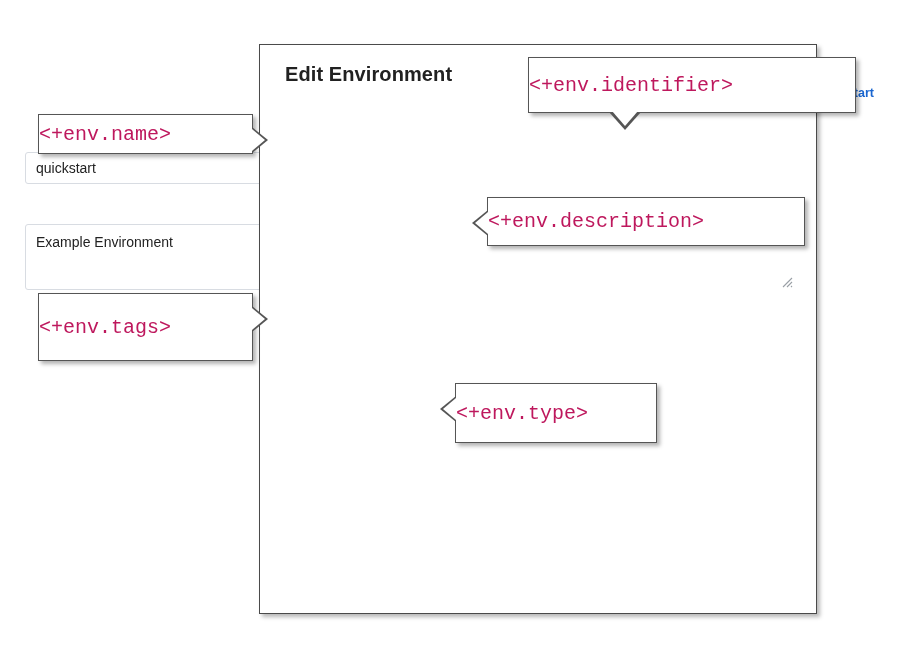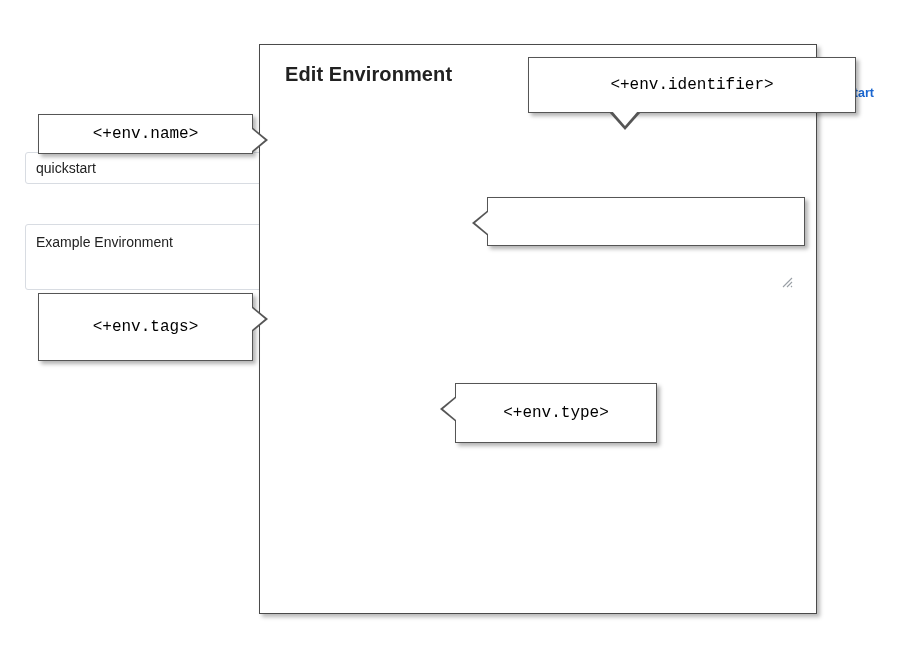--- a/index.html
+++ b/index.html
@@ -196,24 +196,24 @@
   }
 
   
   .callout {
     position: absolute;
     background: #ffffff;
     border: 1.5px solid #555555;
     box-shadow: 3px 3px 4px rgba(0,0,0,0.30);
     display: flex;
     align-items: center;
-    justify-content: center;
+    justify-content: flex-start;
     font-family: "Liberation Mono", monospace;
-    font-size: 16px;
-    color: #000000;
+    font-size: 20px;
+    color: #be185d;
     z-index: 5;
     box-sizing: border-box;
     white-space: nowrap;
   }
 
   
   .tail { position: absolute; width: 0; height: 0; }
 
   
   .tail-right-outer {
@@ -278,20 +278,21 @@
   <span class="tail tail-right-inner"></span>
 </div>
 
 <div class="callout" id="callout-identifier">
   <span>&lt;+env.identifier&gt;</span>
   <span class="tail tail-down-outer"></span>
   <span class="tail tail-down-inner"></span>
 </div>
 
 <div class="callout" id="callout-description">
+  <span>&lt;+env.description&gt;</span>
   <span class="tail tail-left-outer"></span>
   <span class="tail tail-left-inner"></span>
 </div>
 
 <div class="callout" id="callout-type">
   <span>&lt;+env.type&gt;</span>
   <span class="tail tail-left-outer"></span>
   <span class="tail tail-left-inner"></span>
 </div>
 

